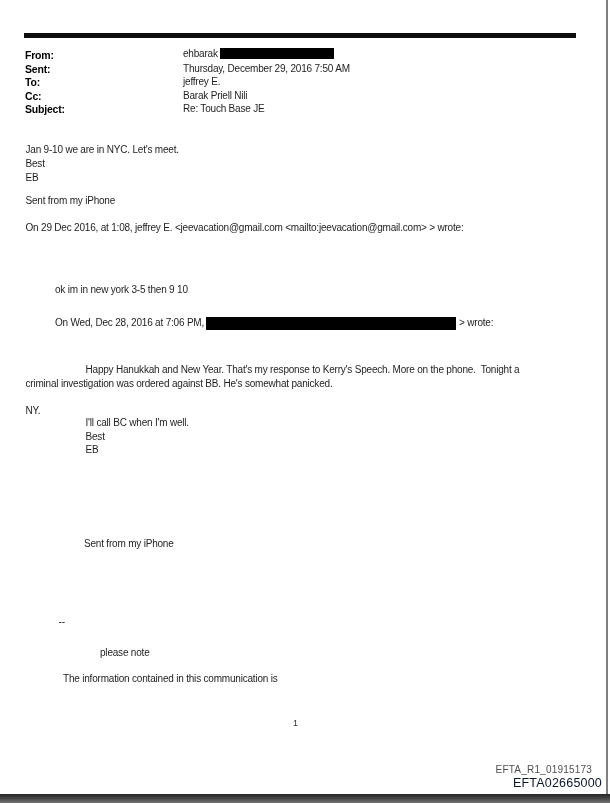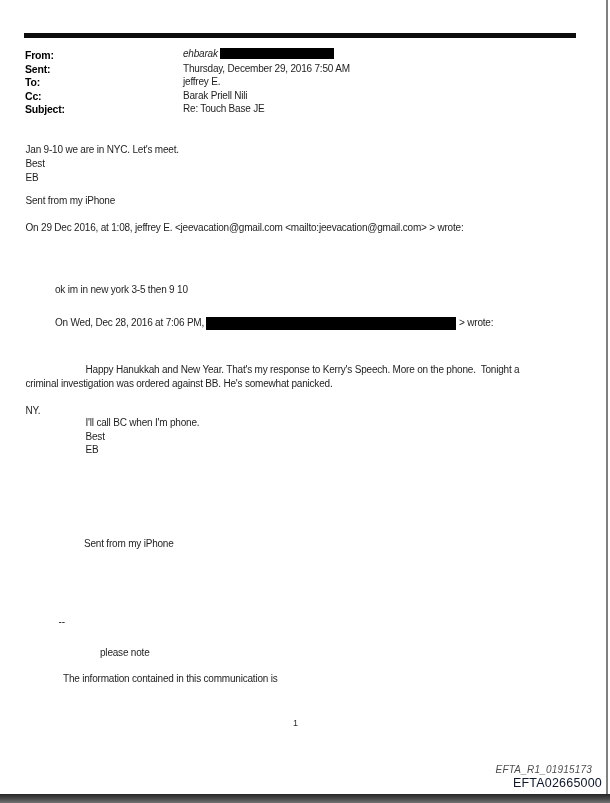--- a/index.html
+++ b/index.html
@@ -15,34 +15,34 @@
   .hdr-label {
     position:absolute; left:25px; font-size:10.5px; font-weight:bold;
     color:#000; letter-spacing:-0.2px; white-space:pre;
   }
   .hdr-value {
     position:absolute; left:183px; font-size:10px; letter-spacing:-0.2px;
     white-space:pre; color:#1e1e1e;
   }
   .hdr-value-row {
     position:absolute; left:183px; display:flex; align-items:center;
-    font-size:10px; letter-spacing:-0.2px; white-space:pre; color:#1e1e1e;font-style:italic;
+    font-size:10px; letter-spacing:-0.2px; white-space:pre; color:#1e1e1e;
   }
   .line {
     position:absolute; font-size:10px; letter-spacing:-0.2px;
     white-space:pre; color:#1e1e1e; line-height:12px;
   }
   .line-row { display:flex; }
   .redact { background:#000; display:inline-block; flex:none; }
   .redact-from { width:114px; height:10.5px; margin-left:2px; }
   .redact-sender { width:250px; height:12.5px; margin:0 3px 0 2px; }
   .page-number { position:absolute; left:293px; top:718px; font-size:9px; color:#2e2e2e; }
   .bates-ref {
     position:absolute; right:18px; top:764px; font-size:10px;
-    color:#4f4f4f; letter-spacing:0.2px; white-space:pre;font-style:italic;
+    color:#4f4f4f; letter-spacing:0.2px; white-space:pre;
   }
   .bates-num {
     position:absolute; right:8px; top:776px; font-size:12.5px;
     color:#0f172a; letter-spacing:0.2px; white-space:pre;
   }
   .right-border {
     position:absolute; left:606px; top:0; width:1.5px; height:795px;
     background:#808080;
   }
   .bottom-bar {
@@ -87,21 +87,21 @@
 
   <div class="line line-row" style="left:55px; top:317px">
     <span>On Wed, Dec 28, 2016 at 7:06 PM,</span>
     <span class="redact redact-sender"></span>
     <span>&gt; wrote:</span>
   </div>
 
   <div class="line" style="left:85.5px; top:364px">Happy Hanukkah and New Year. That's my response to Kerry's Speech. More on the phone.  Tonight a</div>
   <div class="line" style="left:25.5px; top:377.5px">criminal investigation was ordered against BB. He's somewhat panicked.</div>
   <div class="line" style="left:25.5px; top:404.5px">NY.</div>
-  <div class="line" style="left:85.5px; top:417px">I'll call BC when I'm phone.</div>
+  <div class="line" style="left:85.5px; top:417px">I'll call BC when I'm well.</div>
   <div class="line" style="left:85.5px; top:430.5px">Best</div>
   <div class="line" style="left:85.5px; top:443.5px">EB</div>
   <div class="line" style="left:84px; top:537.5px">Sent from my iPhone</div>
 
   <div class="line" style="left:58.5px; top:616px">--</div>
   <div class="line" style="left:100px; top:647px">please note</div>
   <div class="line" style="left:63px; top:673px">The information contained in this communication is</div>
 
   <div class="page-number">1</div>
   <div class="bates-ref">EFTA_R1_01915173</div>

